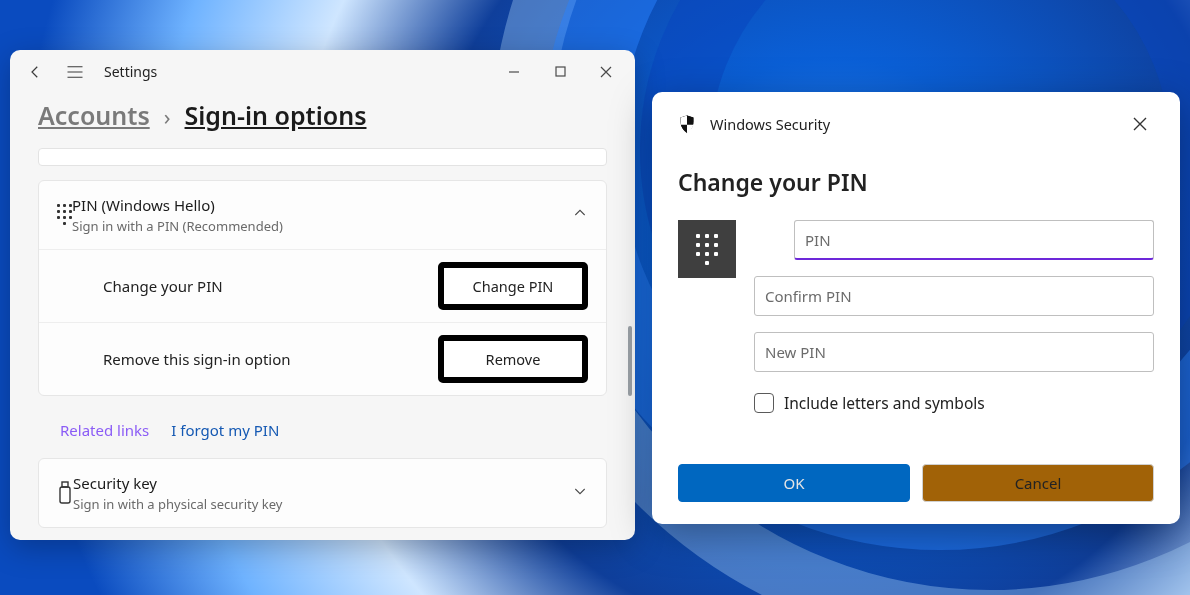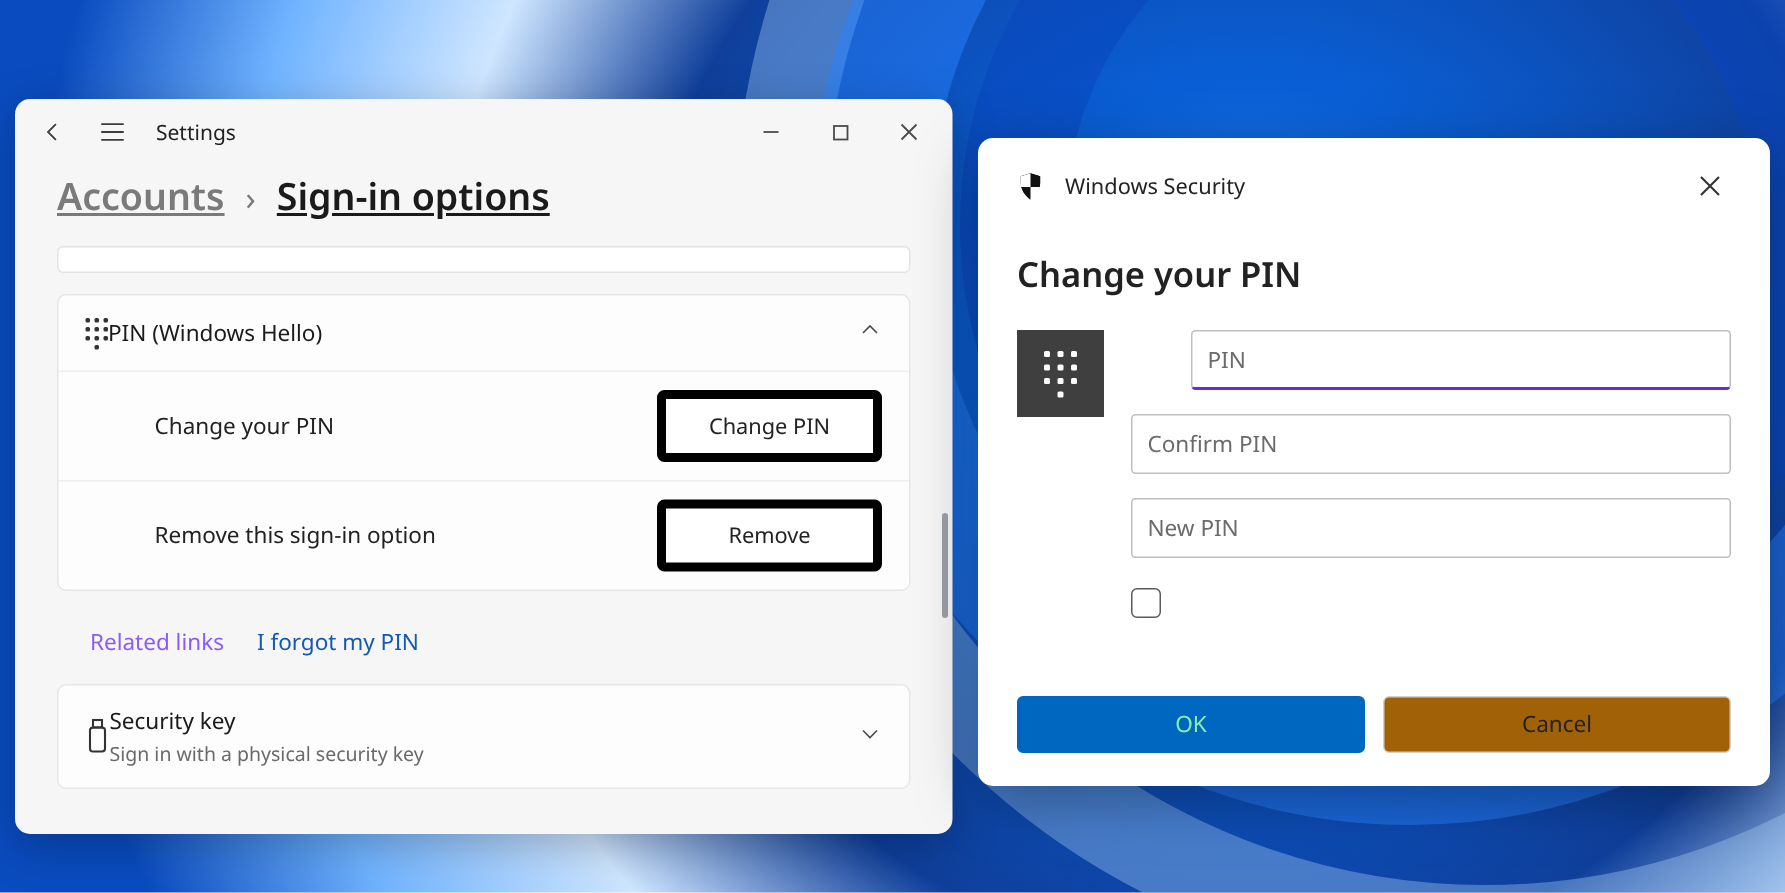--- a/index.html
+++ b/index.html
@@ -12,21 +12,21 @@
   .swirl {
     position:absolute; border-radius:50%;
     border: 40px solid rgba(30,110,220,0.45);
   }
   .swirl.s1{ width:800px;height:800px; right:-150px; top:-250px; border-width:80px; border-color:rgba(40,130,255,.5);}
   .swirl.s2{ width:600px;height:600px; right:-50px; top:-150px; border-width:70px; border-color:rgba(10,70,190,.55);}
   .swirl.s3{ width:1000px;height:1000px; right:-300px; top:-350px; border-width:60px; border-color:rgba(180,220,255,.35);}
 
   
   .settings-window {
-    position:absolute; left:10px; top:66px; width:625px; height:490px;
+    position:absolute; left:10px; top:50px; width:625px; height:490px;
     background:#f6f6f6; border-radius:10px; box-shadow:0 8px 30px rgba(0,0,0,.25);
     display:flex; flex-direction:column; color:#222;
   }
   .titlebar { display:flex; align-items:center; height:44px; padding:0 6px 0 14px; }
   .tb-left { display:flex; align-items:center; gap:18px; }
   .tb-ico { width:22px; display:flex; justify-content:center; color:#3b3b3b; }
   .tb-title { font-size:14px; color:#222; }
   .tb-right { margin-left:auto; display:flex; }
   .win-btn { width:46px; height:30px; display:flex; align-items:center; justify-content:center; color:#4a4a4a; border-radius:4px;}
   .crumbs { padding: 4px 28px 16px 28px; display:flex; align-items:baseline; gap:14px; }
@@ -68,21 +68,21 @@
   .sec-head { font-size:23px; font-weight:600; margin-top:28px; }
   .sec-body { display:flex; gap:18px; margin-top:22px; }
   .pin-tile { width:58px; height:58px; background:#3f3f3f; display:flex; align-items:center; justify-content:center; flex:none;}
   .fields { flex:1; display:flex; flex-direction:column; gap:16px; }
   .field { border:1px solid #bfbfbf; border-radius:3px; height:40px; display:flex; align-items:center; padding:0 10px; color:#6b6b6b; font-size:15px; background:#fff;}
   .field.focus { border-bottom:2px solid #6d28d9;margin-left:40px; }
   .chk-row { display:flex; align-items:center; gap:10px; margin-top:4px; font-size:15.5px;}
   .chk { width:20px;height:20px; border:1.5px solid #5a5a5a; border-radius:4px; }
   .sec-actions { margin-top:auto; display:flex; gap:12px; }
   .sec-btn { flex:1; height:38px; border-radius:4px; display:flex; align-items:center; justify-content:center; font-size:15px; border:1px solid #d0d0d0; background:#a16207;}
-  .sec-btn.primary { background:#0067c0; color:#86efac; border-color:#0067c0;}
+  .sec-btn.primary { background:#0067c0; color:#e5e5e5; border-color:#0067c0;}
   .shield { width:18px; display:flex;}
 </style>
 </head>
 <body>
 
 <div class="swirl s3"></div>
 <div class="swirl s1"></div>
 <div class="swirl s2"></div>
 
 <div class="settings-window">
@@ -140,20 +140,21 @@
             <span></span>
             <span></span>
             <span></span>
             <span></span>
             <span style="visibility:hidden"></span>
             <span></span>
             <span style="visibility:hidden"></span>
         </div>
         <div class="txt">
           <div class="t1">PIN (Windows Hello)</div>
+          <div class="t2">Sign in with a PIN (Recommended)</div>
         </div>
         <div class="chevron">
           <svg width="16" height="16" viewBox="0 0 24 24" fill="none" stroke="currentColor" stroke-width="1.6">
               <path d="M5 15l7-7 7 7"></path>
             </svg>
         </div>
       </div>
       <div class="row">
         <div class="lbl">Change your PIN</div>
         <div class="btn">Change PIN</div>
@@ -236,20 +237,21 @@
           <span>PIN</span>
         </div>
       <div class="field">
           <span>Confirm PIN</span>
         </div>
       <div class="field">
           <span>New PIN</span>
         </div>
       <div class="chk-row">
         <div class="chk"></div>
+        <span>Include letters and symbols</span>
       </div>
     </div>
   </div>
 
   <div class="sec-actions">
     <div class="sec-btn primary">OK</div>
     <div class="sec-btn">Cancel</div>
   </div>
 </div>
 

